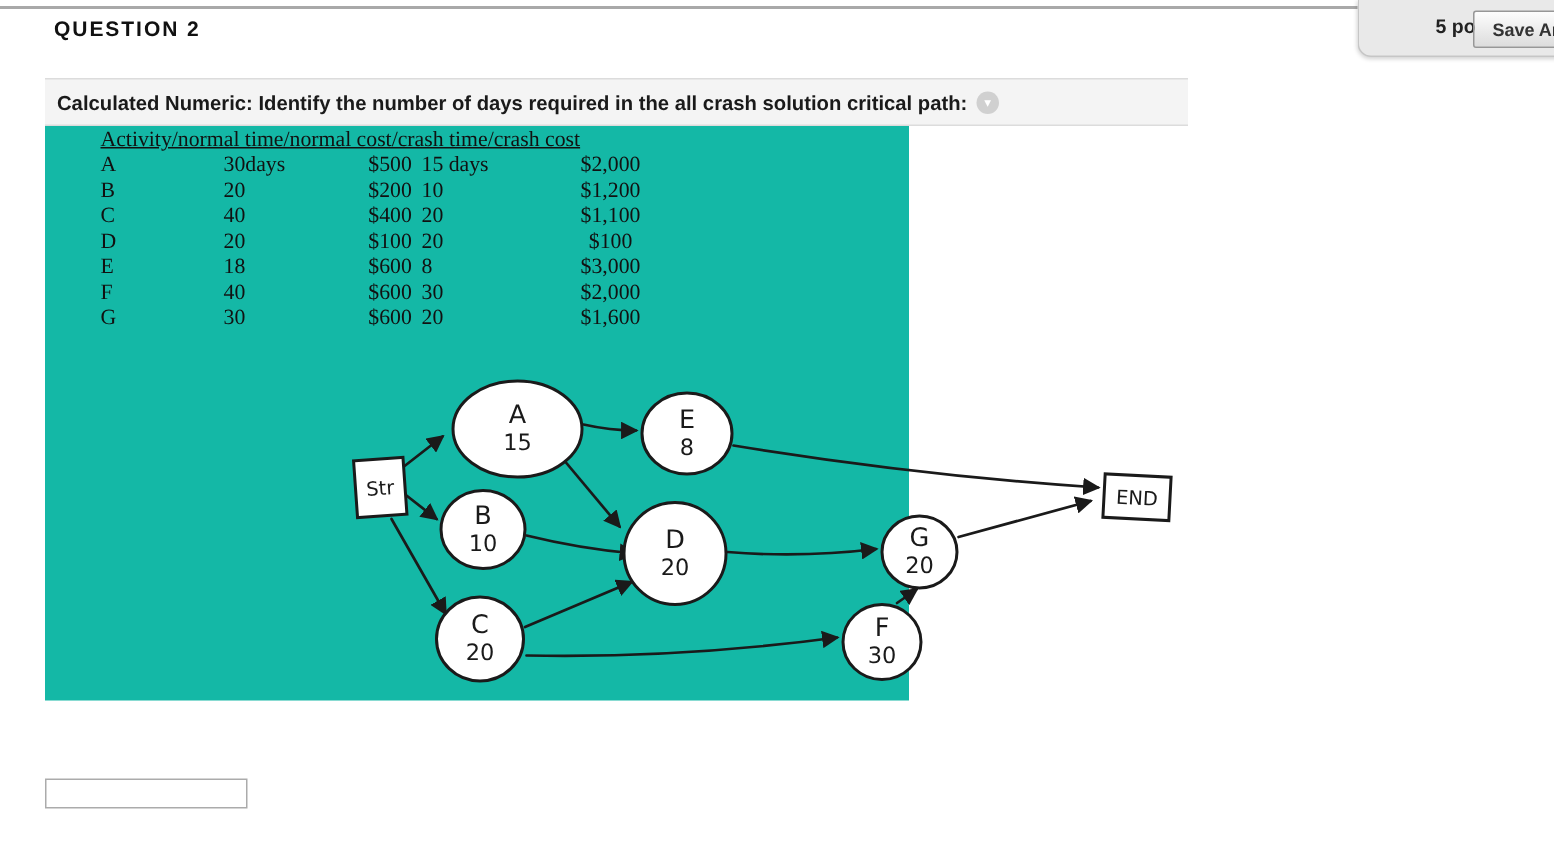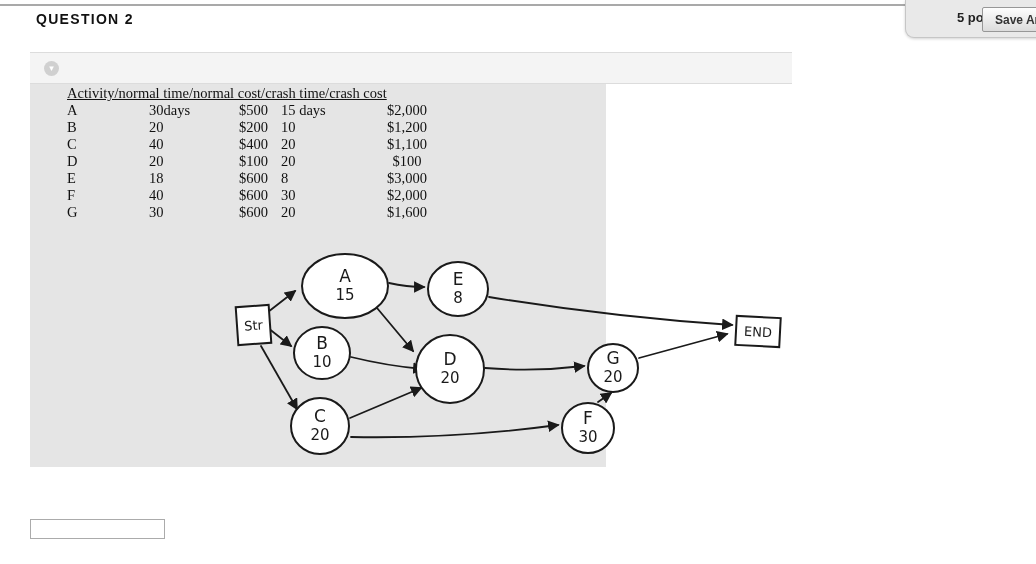--- a/index.html
+++ b/index.html
@@ -25,30 +25,30 @@
   .q-header { height:32px; background:#f4f4f4; border-top:1px solid #dcdcdc;
               border-bottom:1px solid #dcdcdc; display:flex; align-items:center; padding:0 8px; }
   .q-title { font-size:13.5px; font-weight:bold; color:#1a1a1a; }
   .chev-circle { display:inline-flex; align-items:center; justify-content:center;
                  width:15px; height:15px; border-radius:50%; background:#d0d0d0;
                  margin-left:6px; color:#fff; font-size:9px; line-height:1; cursor:pointer; }
 
   .q-body { display:flex; }
   .q-sidebar { width:186px; min-height:383px; background:#f2f2f2; padding:8px 10px; }
   .q-sidebar-label { font-size:12.5px; font-weight:bold; color:#999; }
-  .q-content { position:relative; width:576px; min-height:383px; background:#e5e5e5; }
+  .q-content { position:relative; width:576px; min-height:383px; background:#14b8a6; }
 
   table.activity { position:absolute; left:37px; top:1px; border-collapse:collapse;
                    font-family:"Liberation Serif","DejaVu Serif",serif;
                    font-size:14.5px; line-height:17px; color:#111; white-space:nowrap; }
   table.activity th { font-weight:normal; text-align:left; text-decoration:underline; padding:0; }
   table.activity td { padding:0; }
   td.c-act { width:82px; }
   td.c-nt  { width:90px;margin-top:19px; }
-  td.c-nc  { width:42px; text-align:left; }
+  td.c-nc  { width:42px; text-align:center; }
   td.c-ct  { width:100px; padding-left:10px; }
   td.c-cc  { width:52px; text-align:center; }
 
   svg.diagram { position:absolute; left:0; top:0; width:1036px; height:564px; pointer-events:none; }
   svg.diagram text { font-family:"DejaVu Sans", sans-serif; fill:#1a1a1a; }
 
   .answer-input { position:absolute; left:30px; top:519px; width:135px; height:20px;
                   border:1px solid #ababab; background:#fff; font-size:12px; padding:0 4px;
                   font-family:"Liberation Sans", sans-serif; }
 </style>
@@ -61,20 +61,21 @@
 
   <div class="question-no">QUESTION 2</div>
 
   <div class="points-panel">
     <span class="points-label">5 points</span>
     <button class="save-btn">Save Ans</button>
   </div>
 
   <div class="q-block">
     <div class="q-header">
+      <span class="q-title">Calculated Numeric: Identify the number of days required in the all crash solution critical path:</span>
       <span class="chev-circle">▾</span>
     </div>
     <div class="q-body">
       <div class="q-content">
         <table class="activity">
           <thead>
             <tr>
               <th colspan="5">Activity/normal time/normal cost/crash time/crash cost</th>
             </tr>
           </thead>

